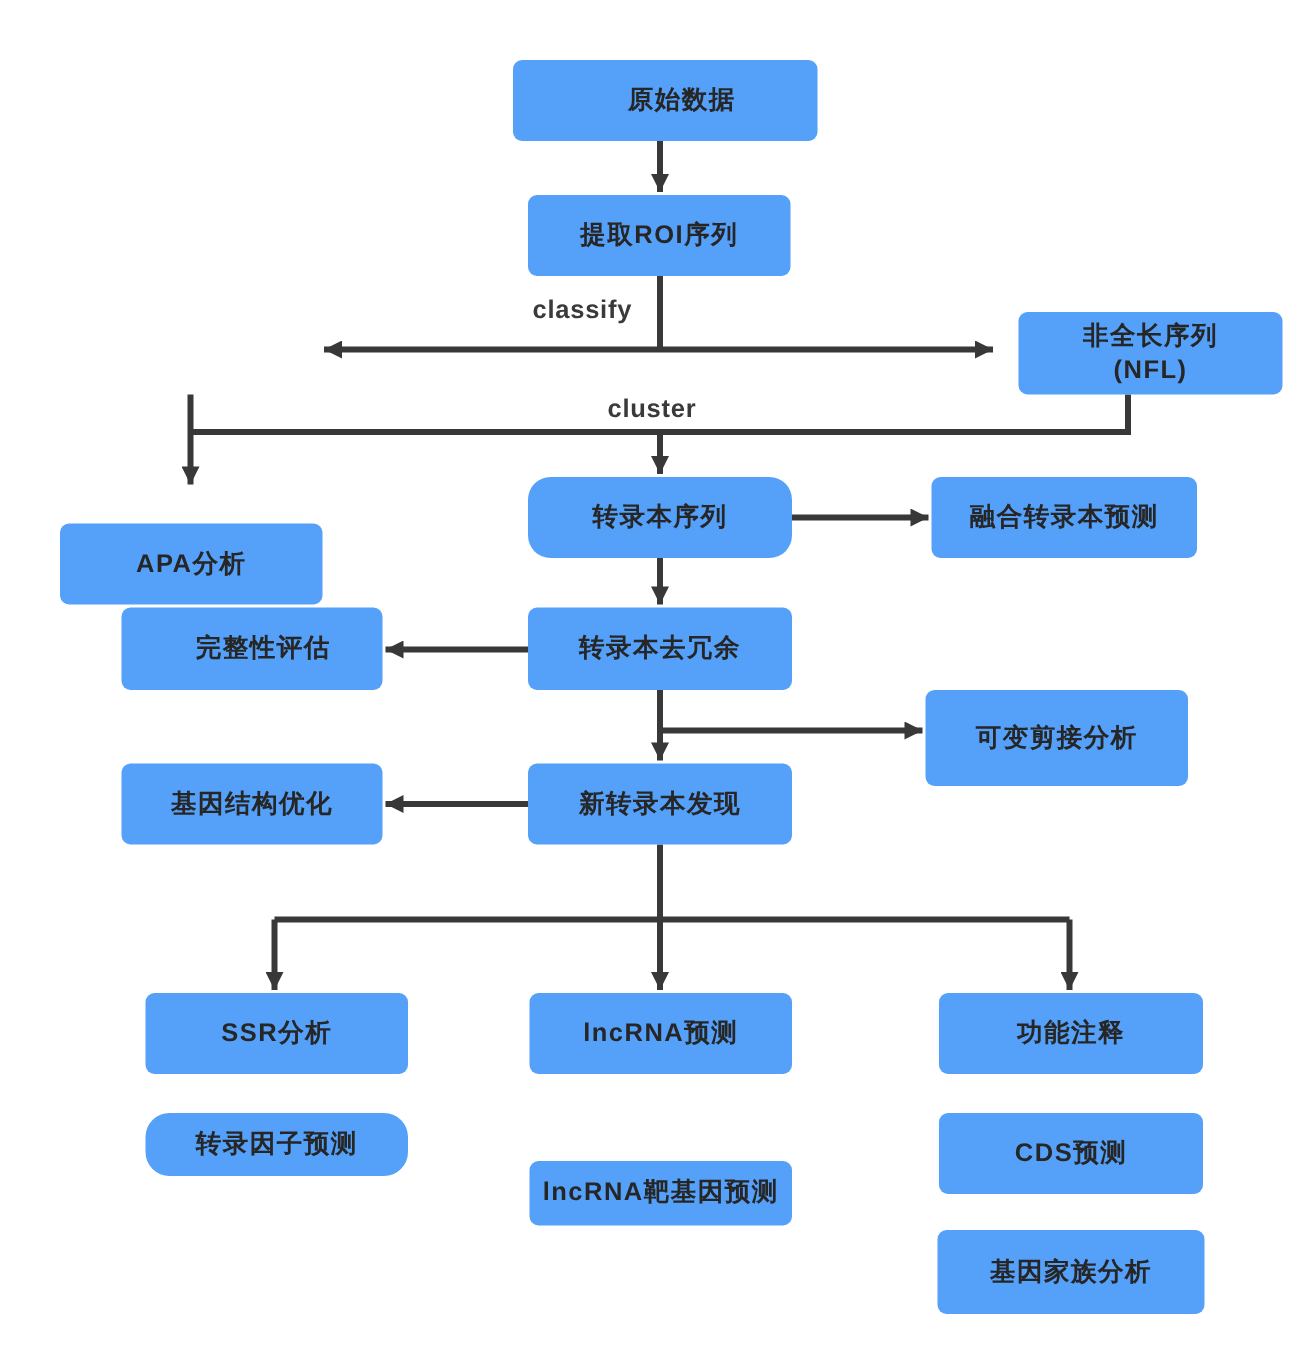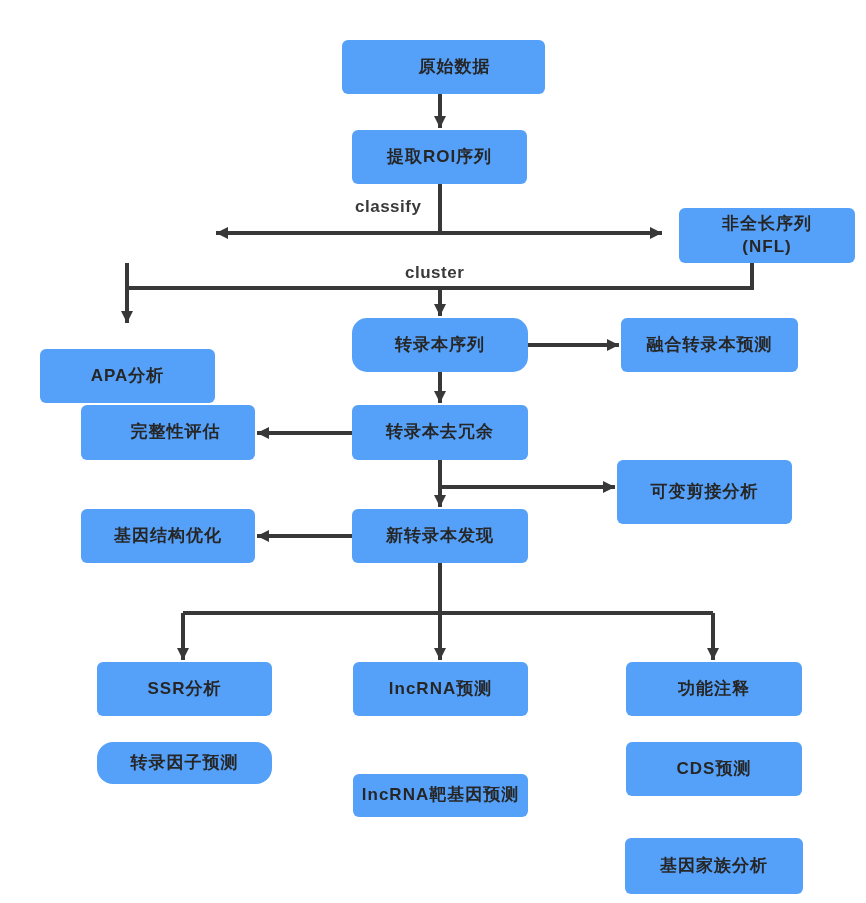--- a/index.html
+++ b/index.html
@@ -97,15 +97,15 @@
   <div class="node" style="left:353px;top:662px;width:175px;height:54px;">lncRNA预测</div>
 
   <div class="node" style="left:626px;top:662px;width:176px;height:54px;">功能注释</div>
 
   <div class="node" style="left:97px;top:742px;width:175px;height:42px;border-radius:16px;">转录因子预测</div>
 
   <div class="node" style="left:353px;top:740px;width:175px;height:43px;margin-top:34px;">lncRNA靶基因预测</div>
 
   <div class="node" style="left:626px;top:742px;width:176px;height:54px;">CDS预测</div>
 
-  <div class="node" style="left:625px;top:820px;width:178px;height:56px;margin-top:18px;">基因家族分析</div>
+  <div class="node" style="left:625px;top:820px;width:178px;height:56px;">基因家族分析</div>
 
 </div>
 
 </body></html>

